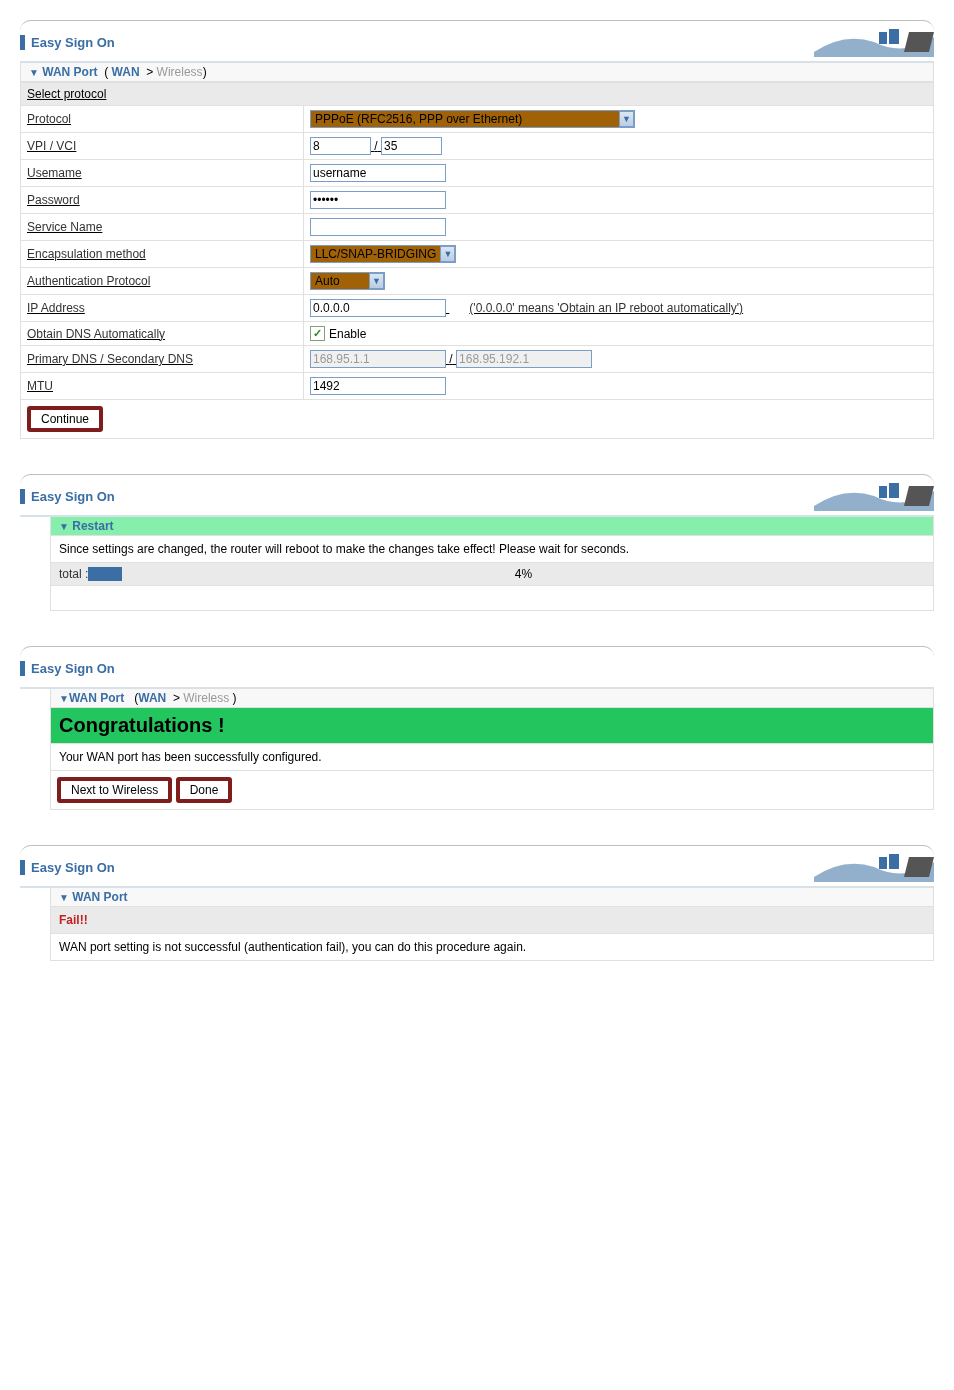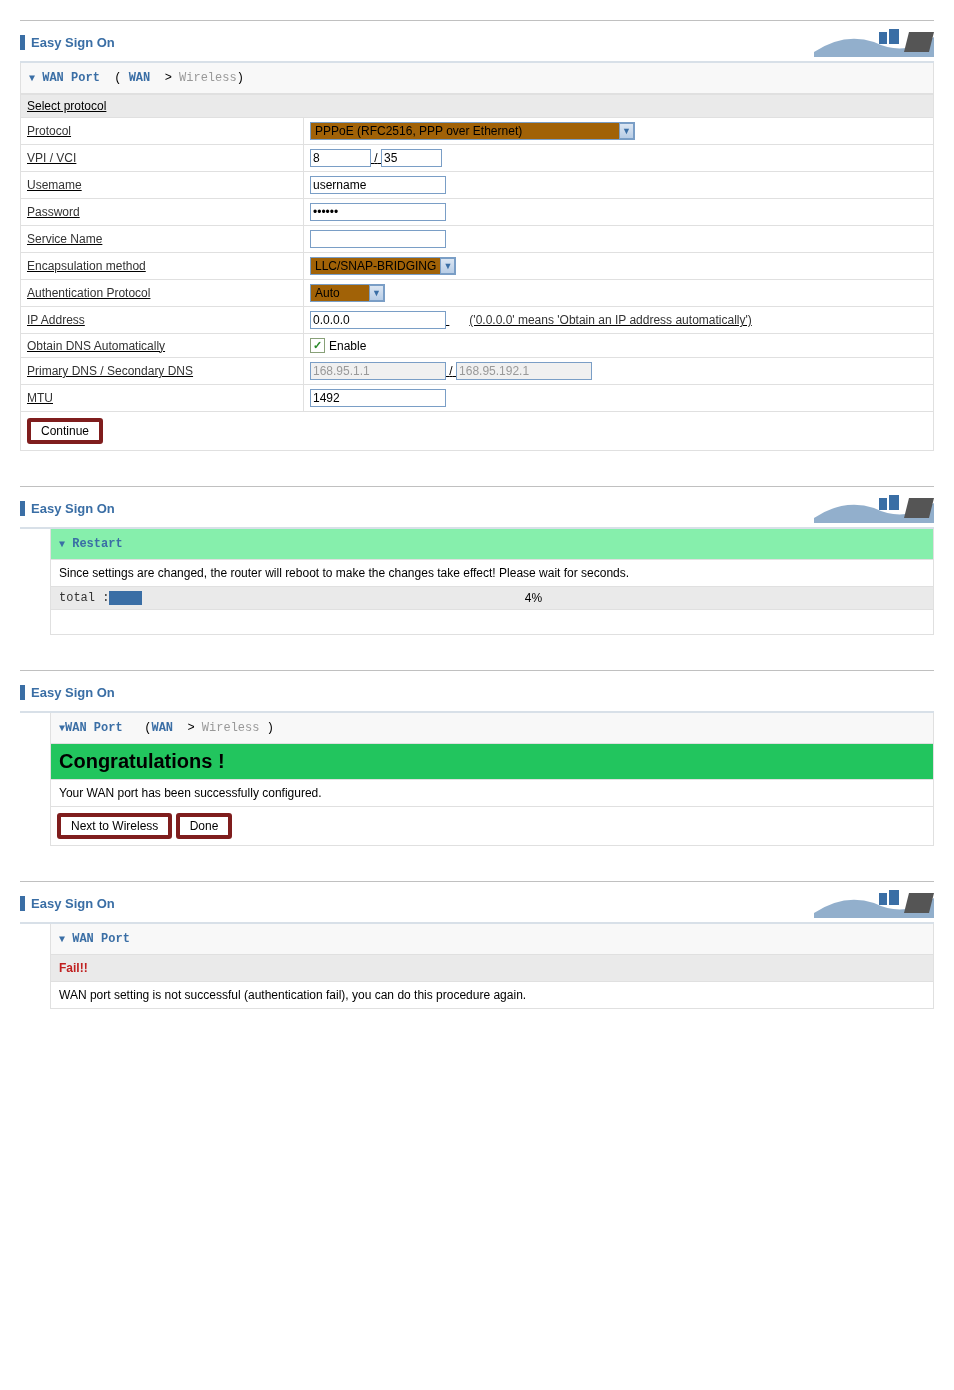--- a/index.html
+++ b/index.html
@@ -5,20 +5,21 @@
     body {
       font-family: Arial, sans-serif;
       font-size: 12px;
       margin: 0;
       padding: 20px;
       background: #fff;
     }
     .panel {
       border-top: 1px solid #c0c0c0;
       margin-bottom: 35px;
+      border-radius: 11px;
     }
     .panel-header {
       display: flex;
       align-items: center;
       justify-content: space-between;
       padding: 6px 0 4px 0;
       border-bottom: 2px solid #d8e0e8;
     }
     .panel-title {
       color: #3a6ea5;
@@ -30,23 +31,22 @@
     .logo {
       width: 120px;
       height: 30px;
       position: relative;
     }
     .logo svg {
       width: 100%;
       height: 100%;
     }
     .subheader {
-      padding: 8px 8px;
+      padding: 2px 8px;
       background: #f8f8f8;
-      font-family: Liberation Mono, monospace;
     }
     .subheader .tri {
       color: #3a6ea5;
       font-size: 10px;
     }
     .subheader .link-active {
       color: #3a6ea5;
       font-weight: bold;
     }
     .subheader .link-inactive {
@@ -147,21 +147,20 @@
     .progress-wrap {
       display: flex;
       align-items: center;
       padding: 4px 8px;
       border: 1px solid #e0e0e0;
       border-top: none;
       background: #eaeaea;
     }
     .progress-label {
       color: #333;
-      font-family: Liberation Mono, monospace;
     }
     .progress-bar {
       flex: 1;
       display: flex;
       align-items: center;
     }
     .progress-fill {
       width: 4%;
       height: 14px;
       background: #3a6ea5;
@@ -266,21 +265,21 @@
         <span class="select-wrap">
           <span class="select-text" style="min-width:50px">Auto</span>
           <span class="chevron-down">▼</span>
         </span>
       </td>
     </tr>
     <tr>
       <td class="label-cell">IP Address</td>
       <td>
         <input type="text" style="width: 130px;" value="0.0.0.0">
-        <span class="hint">('0.0.0.0' means 'Obtain an IP address automatically')</span>
+        <span class="hint">('0.0.0.0' means 'Obtain an IP reboot automatically')</span>
       </td>
     </tr>
     <tr>
       <td class="label-cell">Obtain DNS Automatically</td>
       <td>
         <span class="checkbox-wrap">
           <span class="checkbox-box">✓</span>
           <span>Enable</span>
         </span>
       </td>

